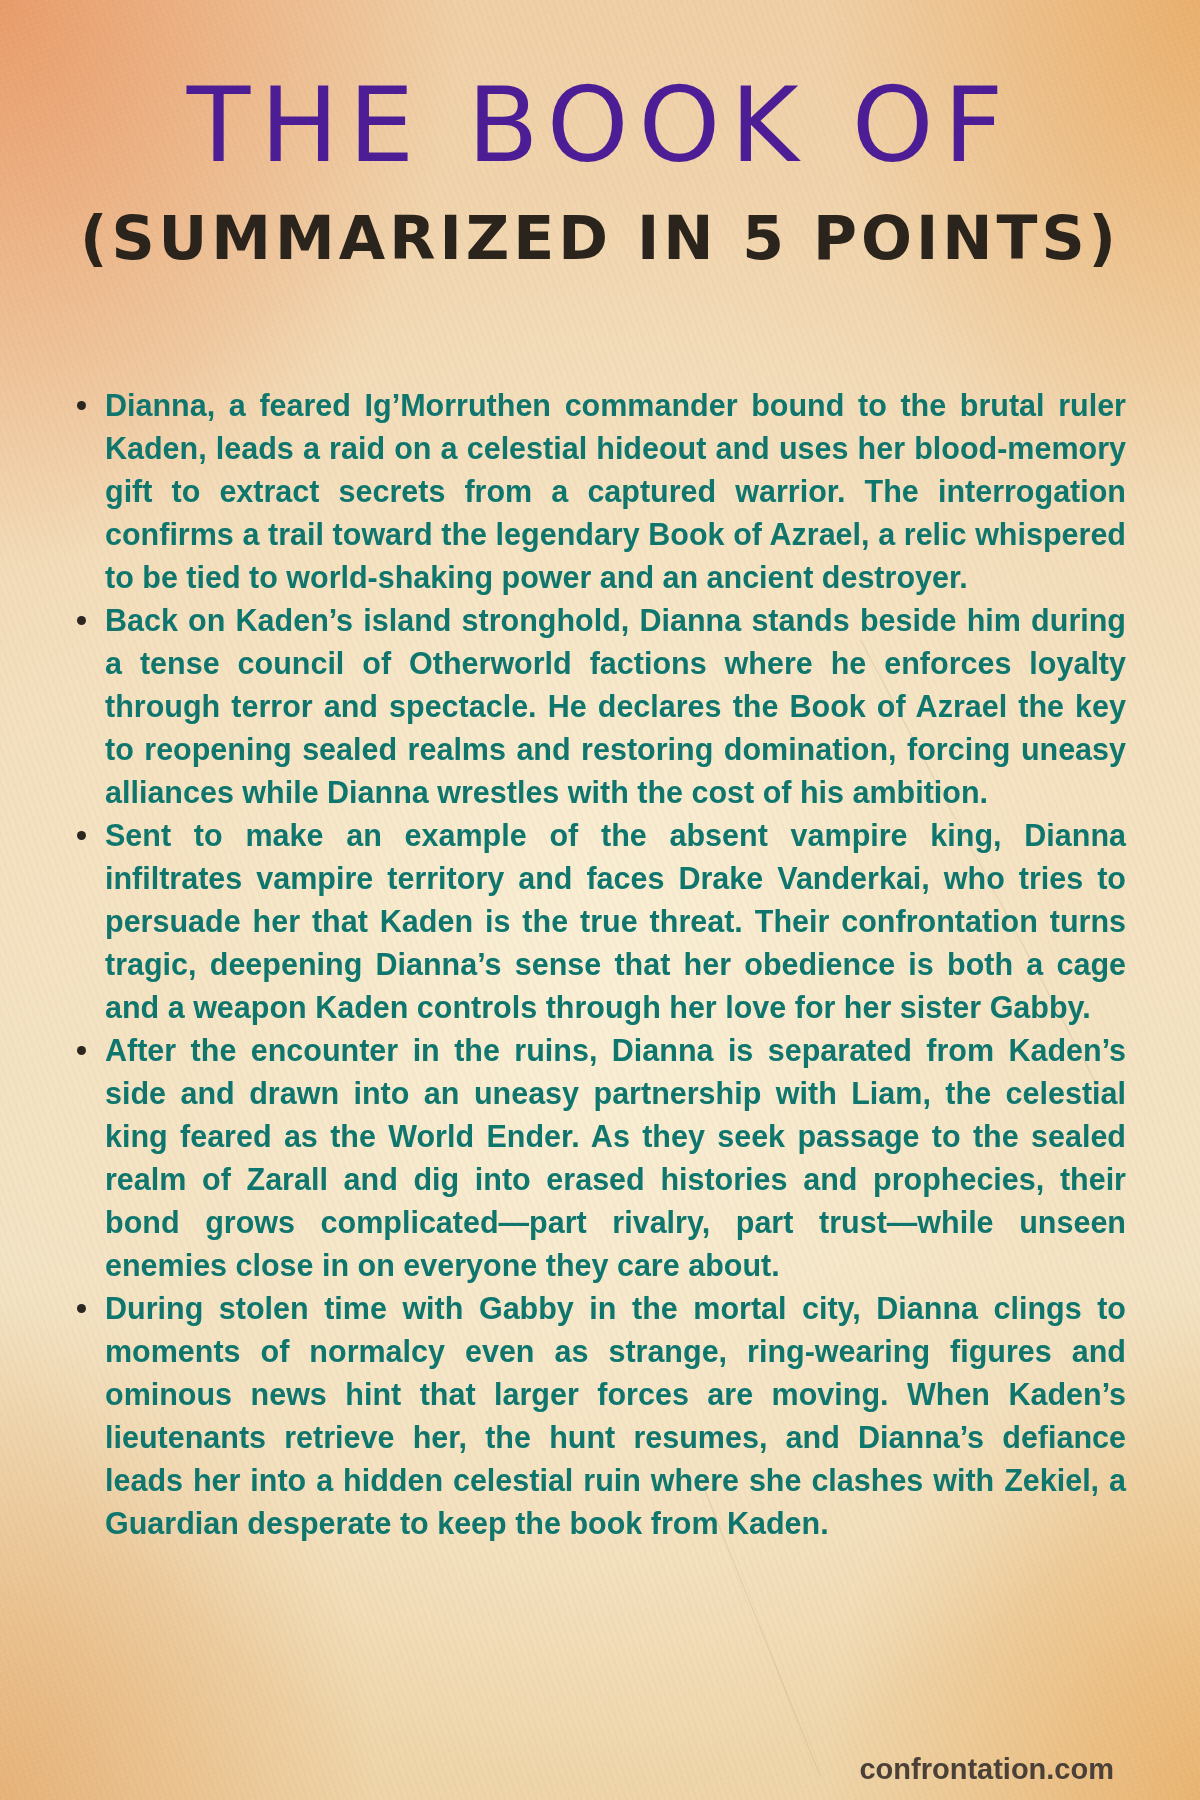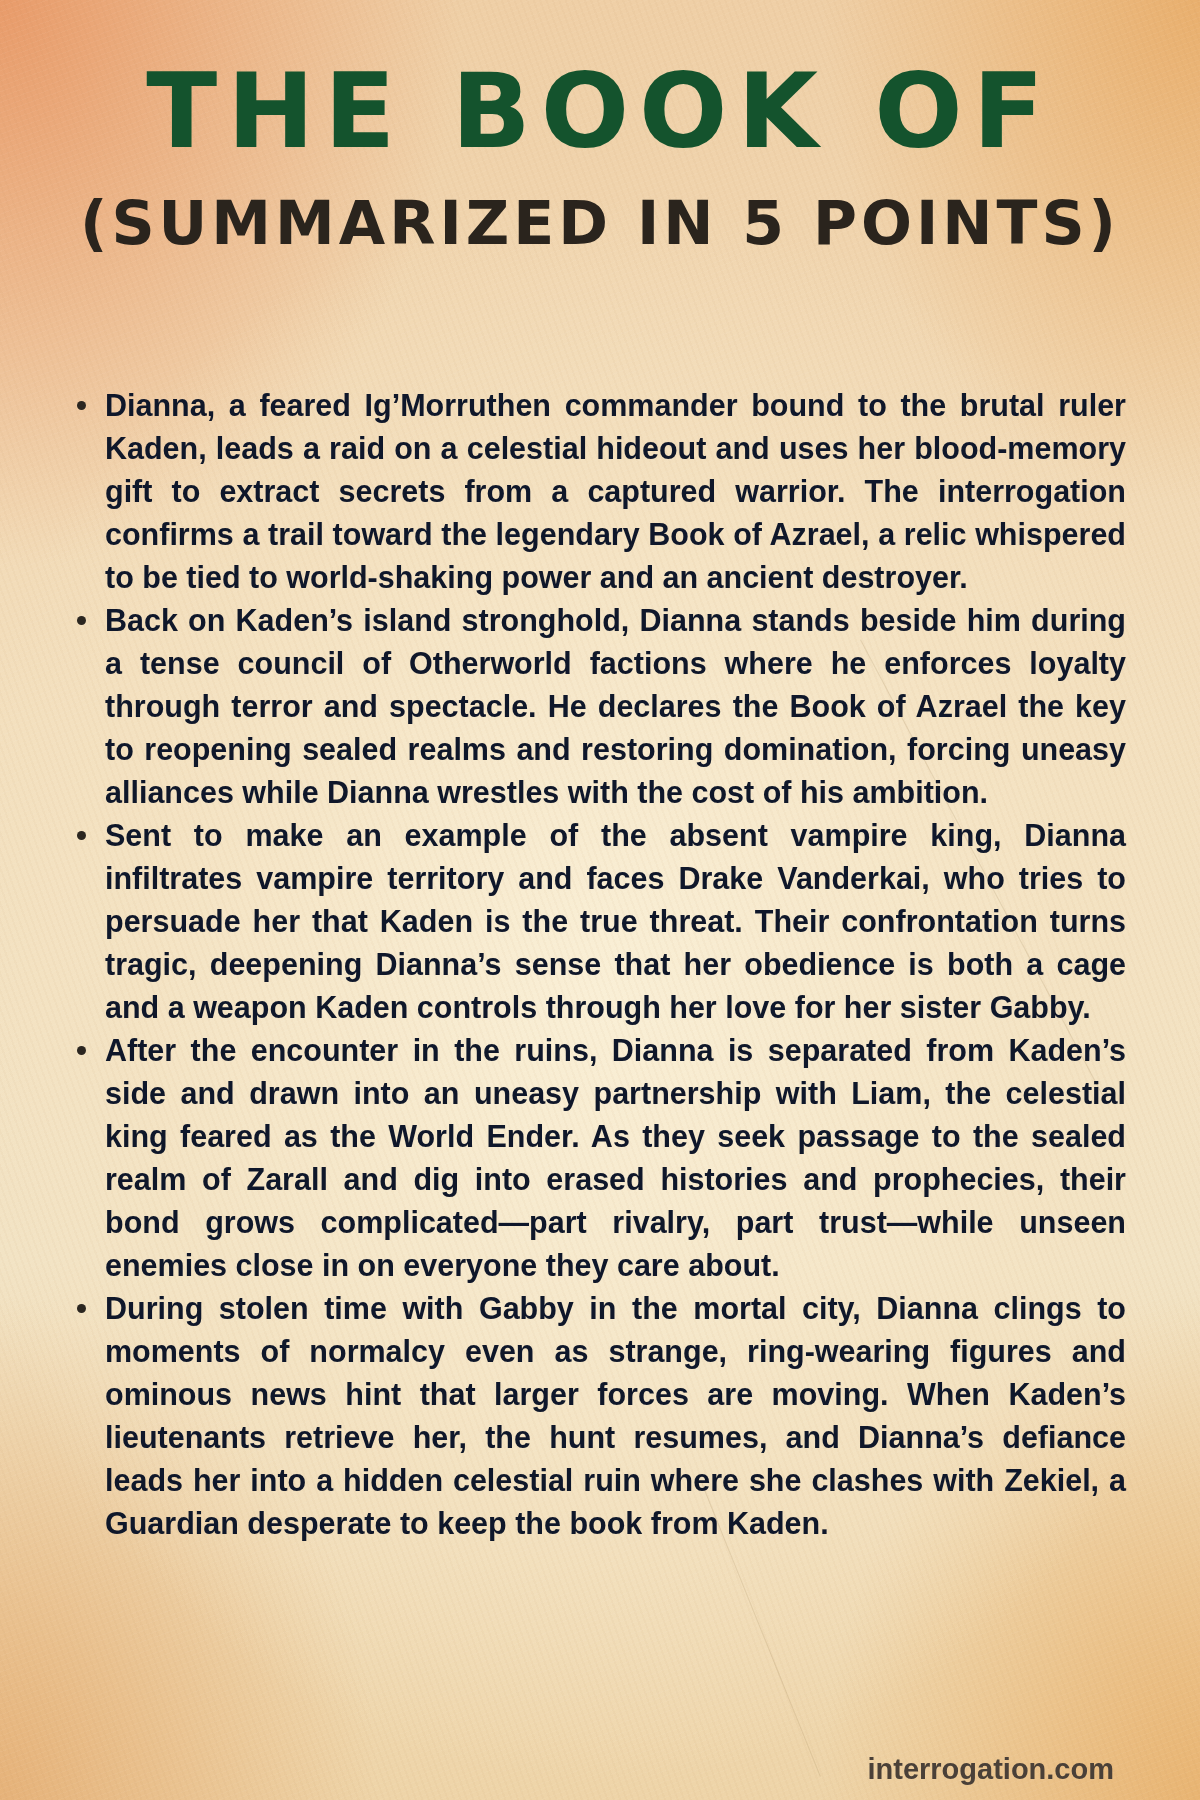--- a/index.html
+++ b/index.html
@@ -35,27 +35,27 @@
       border-left: 1px solid rgba(150,120,80,0.18);
     }
     .header {
       position: absolute;
       top: 40px;
       left: 0;
       width: 1200px;
       text-align: center;
     }
     .title {
-      margin: 1px;
+      margin: 15px;
       font-family: "DejaVu Sans", sans-serif;
-      font-weight: bold;
+      font-weight: normal;
       font-size: 104px;
       line-height: 140px;
       letter-spacing: 10px;
-      color: #14532d;
+      color: #4c1d95;
       text-transform: uppercase;
     }
     .title-line {
       display: block;
     }
     .subtitle {
       margin: 14px 0 0 0;
       font-family: "DejaVu Sans", sans-serif;
       font-weight: bold;
       font-size: 60px;
@@ -74,21 +74,21 @@
       list-style: none;
     }
     .point {
       position: relative;
       padding-left: 33px;
       font-family: "Liberation Sans", sans-serif;
       font-weight: bold;
       font-size: 30.5px;
       line-height: 43px;
       text-align: justify;
-      color: #0f172a;
+      color: #0f766e;
     }
     .bullet {
       position: absolute;
       left: 5px;
       top: 17px;
       width: 9px;
       height: 9px;
       border-radius: 50%;
       background: #2b2620;
     }
@@ -132,13 +132,13 @@
   <li class="point">
     <span class="bullet"></span>
     <span>After the encounter in the ruins, Dianna is separated from Kaden’s side and drawn into an uneasy partnership with Liam, the celestial king feared as the World Ender. As they seek passage to the sealed realm of Zarall and dig into erased histories and prophecies, their bond grows complicated—part rivalry, part trust—while unseen enemies close in on everyone they care about.</span>
   </li>
   <li class="point">
     <span class="bullet"></span>
     <span>During stolen time with Gabby in the mortal city, Dianna clings to moments of normalcy even as strange, ring-wearing figures and ominous news hint that larger forces are moving. When Kaden’s lieutenants retrieve her, the hunt resumes, and Dianna’s defiance leads her into a hidden celestial ruin where she clashes with Zekiel, a Guardian desperate to keep the book from Kaden.</span>
   </li>
 </ul>
 
-<div class="footer">interrogation.com</div>
+<div class="footer">confrontation.com</div>
 
 </body></html>

